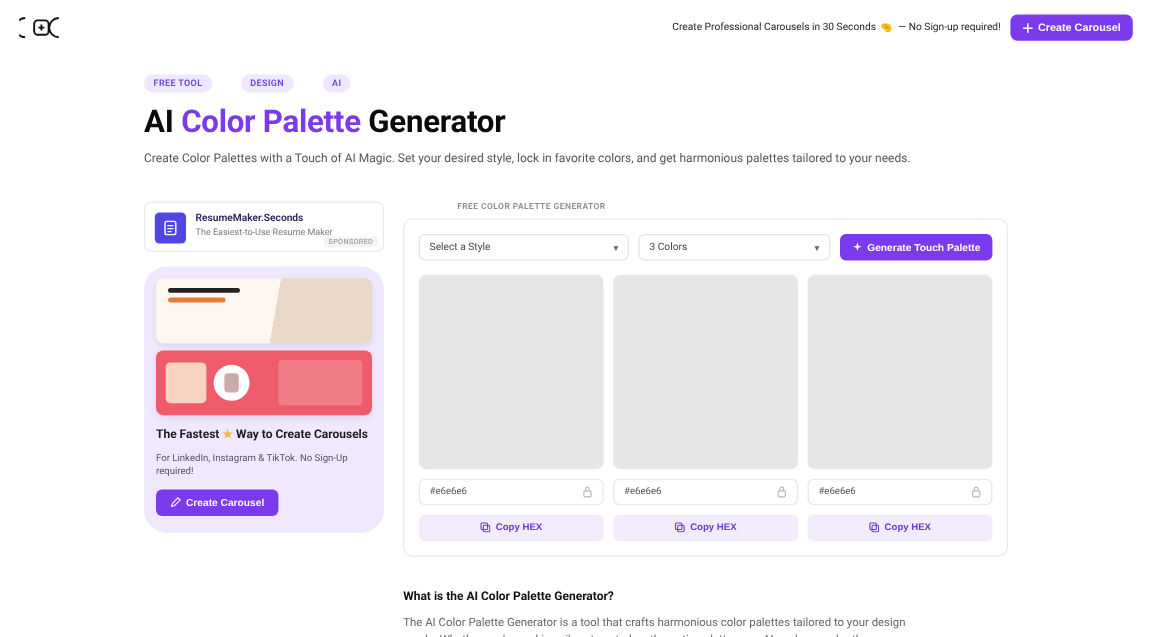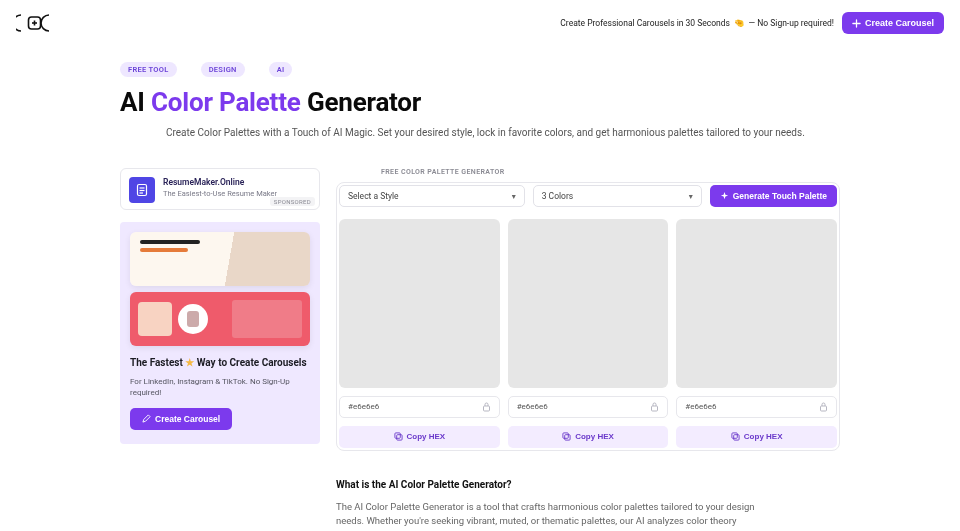--- a/index.html
+++ b/index.html
@@ -72,21 +72,20 @@
     letter-spacing: -.2px;
     margin-bottom: 8px;
     color: #0a0a0a;
   }
   h1.page-title .accent { color: #7c3aed; }
   p.page-sub {
     font-size: 10px;
     color: #555;
     line-height: 1.5;
     max-width: 640px;
-    margin-left: 46px;
   }
 
   
   .columns {
     display: flex;
     gap: 16px;
     margin-top: 28px;
     align-items: flex-start;
   }
 
@@ -111,21 +110,21 @@
   .ad-title { font-size: 8.5px; font-weight: 600; color:#2a2358; }
   .ad-sub   { font-size: 7.5px; color: #7a7a88; margin-top:2px; line-height:1.3;}
   .ad-sponsored {
     position: absolute; right: 4px; bottom: 3px;
     font-size: 6px; color:#8b8b94; letter-spacing:.3px;
     background:#f3f3f5; padding:1px 4px; border-radius:3px;
   }
 
   .promo-card {
     background: #efe8ff;
-    border-radius: 4px;
+    border-radius: 19px;
     padding: 10px 10px 14px 10px;
   }
   .promo-imgs { display:flex; flex-direction:column; gap:6px; margin-bottom:10px;}
   .promo-img {
     width:100%; height:54px; border-radius:6px;
     box-shadow: 0 2px 6px rgba(0,0,0,.08);
   }
   .promo-img.a { background: linear-gradient(100deg,#fdf7ef 0%,#fdf7ef 55%,#e9d7c8 55%,#e9d7c8 100%); position:relative; }
   .promo-img.a::before{
     content:""; position:absolute; left:10px; top:8px; width:60px; height:4px; background:#222; border-radius:2px;
@@ -156,21 +155,21 @@
     display:inline-flex; align-items:center; gap:4px; cursor:pointer;
   }
 
   
   .main { flex:1; }
   .gen-label { font-size:7px; letter-spacing:.4px; color:#8b8b94; font-weight:600;margin-left:45px; }
 
 
   .gen-card {
     border:1px solid #e7e7ec; border-radius:8px;
-    padding:2px; margin-top:6px;
+    padding:12px; margin-top:6px;
   }
   .gen-controls { display:flex; gap:8px; }
   .select {
     flex:1; height:22px; border:1px solid #e2e2e8; border-radius:5px;
     display:flex; align-items:center; justify-content:space-between;
     padding:0 8px; font-size:8.5px; color:#444; cursor:pointer; background:#fff;
   }
   .chev { font-size:8px; color:#666; }
   .gen-btn {
     background:#7c3aed; color:#fff; border:none;
@@ -254,21 +253,21 @@
       <div class="ad-card">
         <div class="ad-icon">
           <svg width="14" height="14" viewBox="0 0 14 14">
             <rect x="2.5" y="1.5" width="9" height="11" rx="1.5" fill="none" stroke="#fff" stroke-width="1.2"></rect>
             <line x1="4.5" y1="5" x2="9.5" y2="5" stroke="#fff" stroke-width="1.2"></line>
             <line x1="4.5" y1="7.5" x2="9.5" y2="7.5" stroke="#fff" stroke-width="1.2"></line>
             <line x1="4.5" y1="10" x2="8" y2="10" stroke="#fff" stroke-width="1.2"></line>
           </svg>
         </div>
         <div>
-          <div class="ad-title">ResumeMaker.Online</div>
+          <div class="ad-title">ResumeMaker.Seconds</div>
           <div class="ad-sub">The Easiest-to-Use Resume Maker</div>
         </div>
         <span class="ad-sponsored">SPONSORED</span>
       </div>
 
       <div class="promo-card">
         <div class="promo-imgs">
           <div class="promo-img a"></div>
           <div class="promo-img b">
             <div class="face f1"></div>

